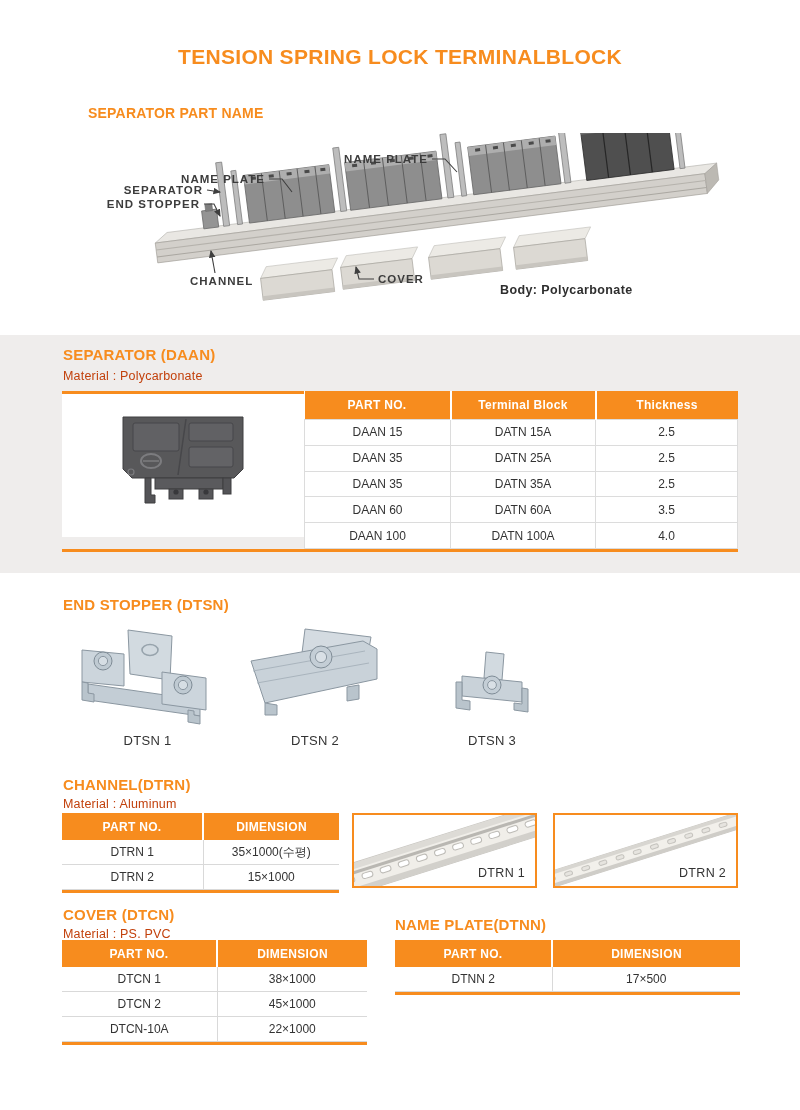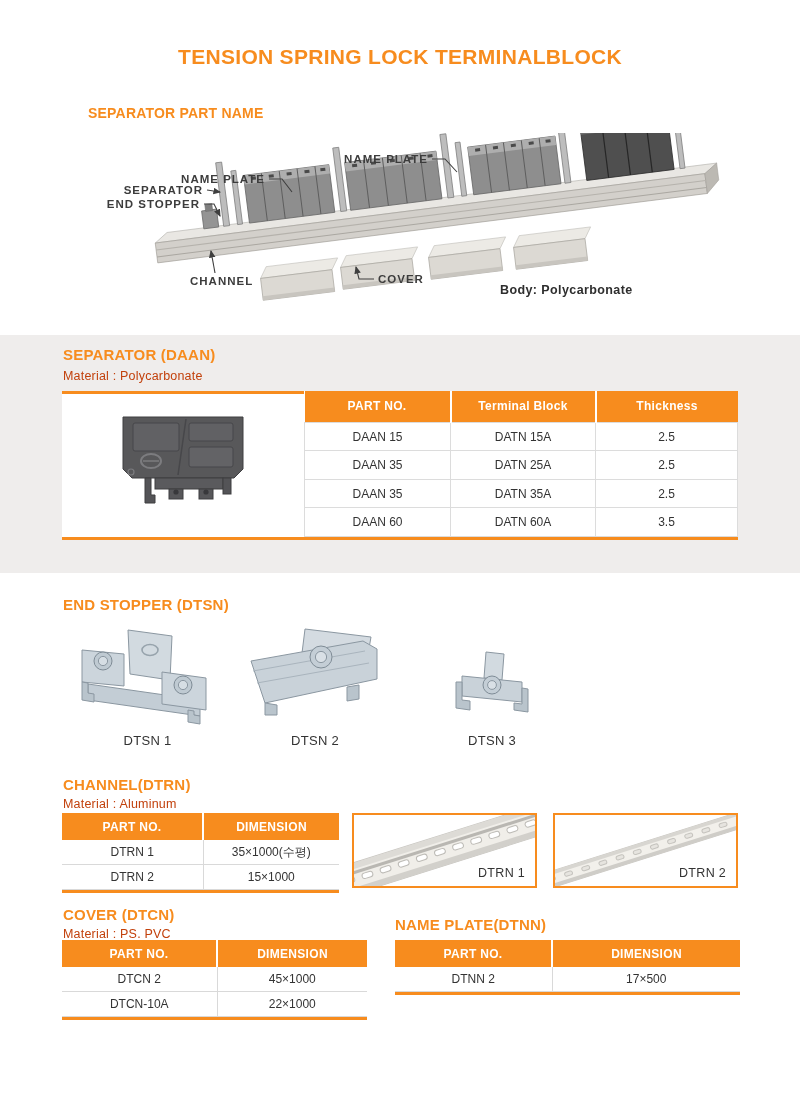--- a/index.html
+++ b/index.html
@@ -190,20 +190,25 @@
         <tr>
           <td>DAAN 35</td>
           <td>DATN 35A</td>
           <td>2.5</td>
         </tr>
         <tr>
           <td>DAAN 60</td>
           <td>DATN 60A</td>
           <td>3.5</td>
         </tr>
+        <tr>
+          <td>DAAN 100</td>
+          <td>DATN 100A</td>
+          <td>4.0</td>
+        </tr>
       </tbody>
         </table>
     </div>
   </div>
 
   <div class="abs section-heading" style="left:63px;top:596px;">END STOPPER (DTSN)</div>
 
   <svg class="abs" style="left:70px;top:622px;" width="155" height="108" viewBox="0 0 155 108">
     <g stroke="#8b97a1" stroke-width="1">
       <polygon points="58,8 102,14 100,58 60,52" fill="#d2dae0"></polygon>
@@ -333,20 +338,24 @@
       <colgroup>
           <col style="width:155px">
           <col style="width:150px">
         </colgroup>
       <tbody>
           <tr>
         <th>PART NO.</th>
         <th>DIMENSION</th>
       </tr>
       <tr>
+        <td>DTCN 1</td>
+        <td>38×1000</td>
+      </tr>
+      <tr>
         <td>DTCN 2</td>
         <td>45×1000</td>
       </tr>
       <tr>
         <td>DTCN-10A</td>
         <td>22×1000</td>
       </tr>
     </tbody>
       </table>
   </div>

